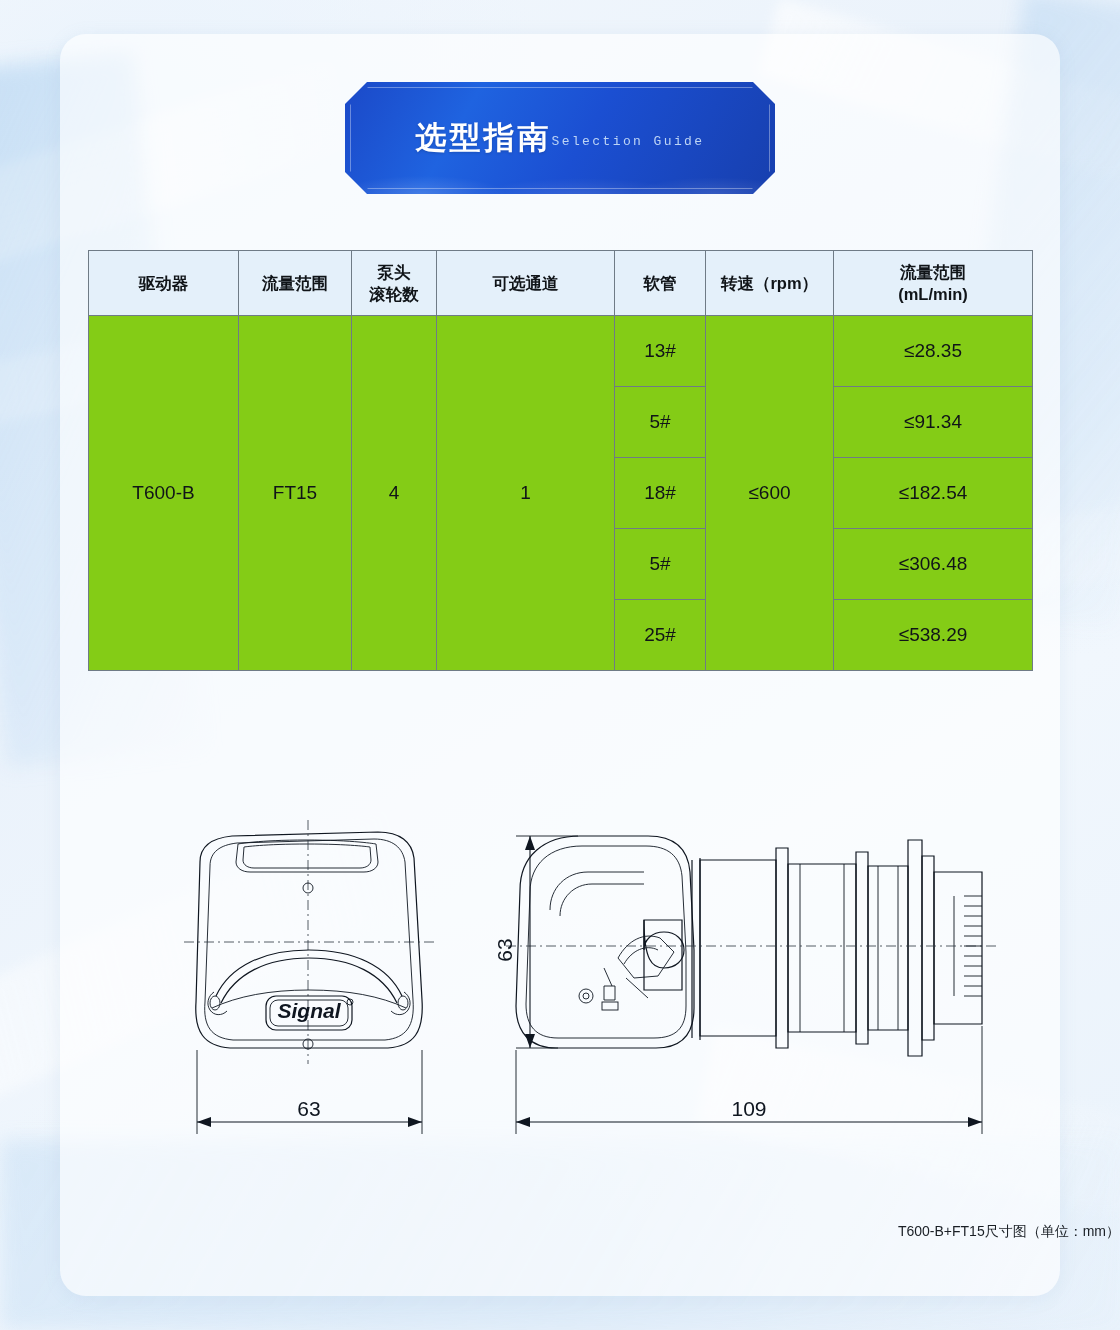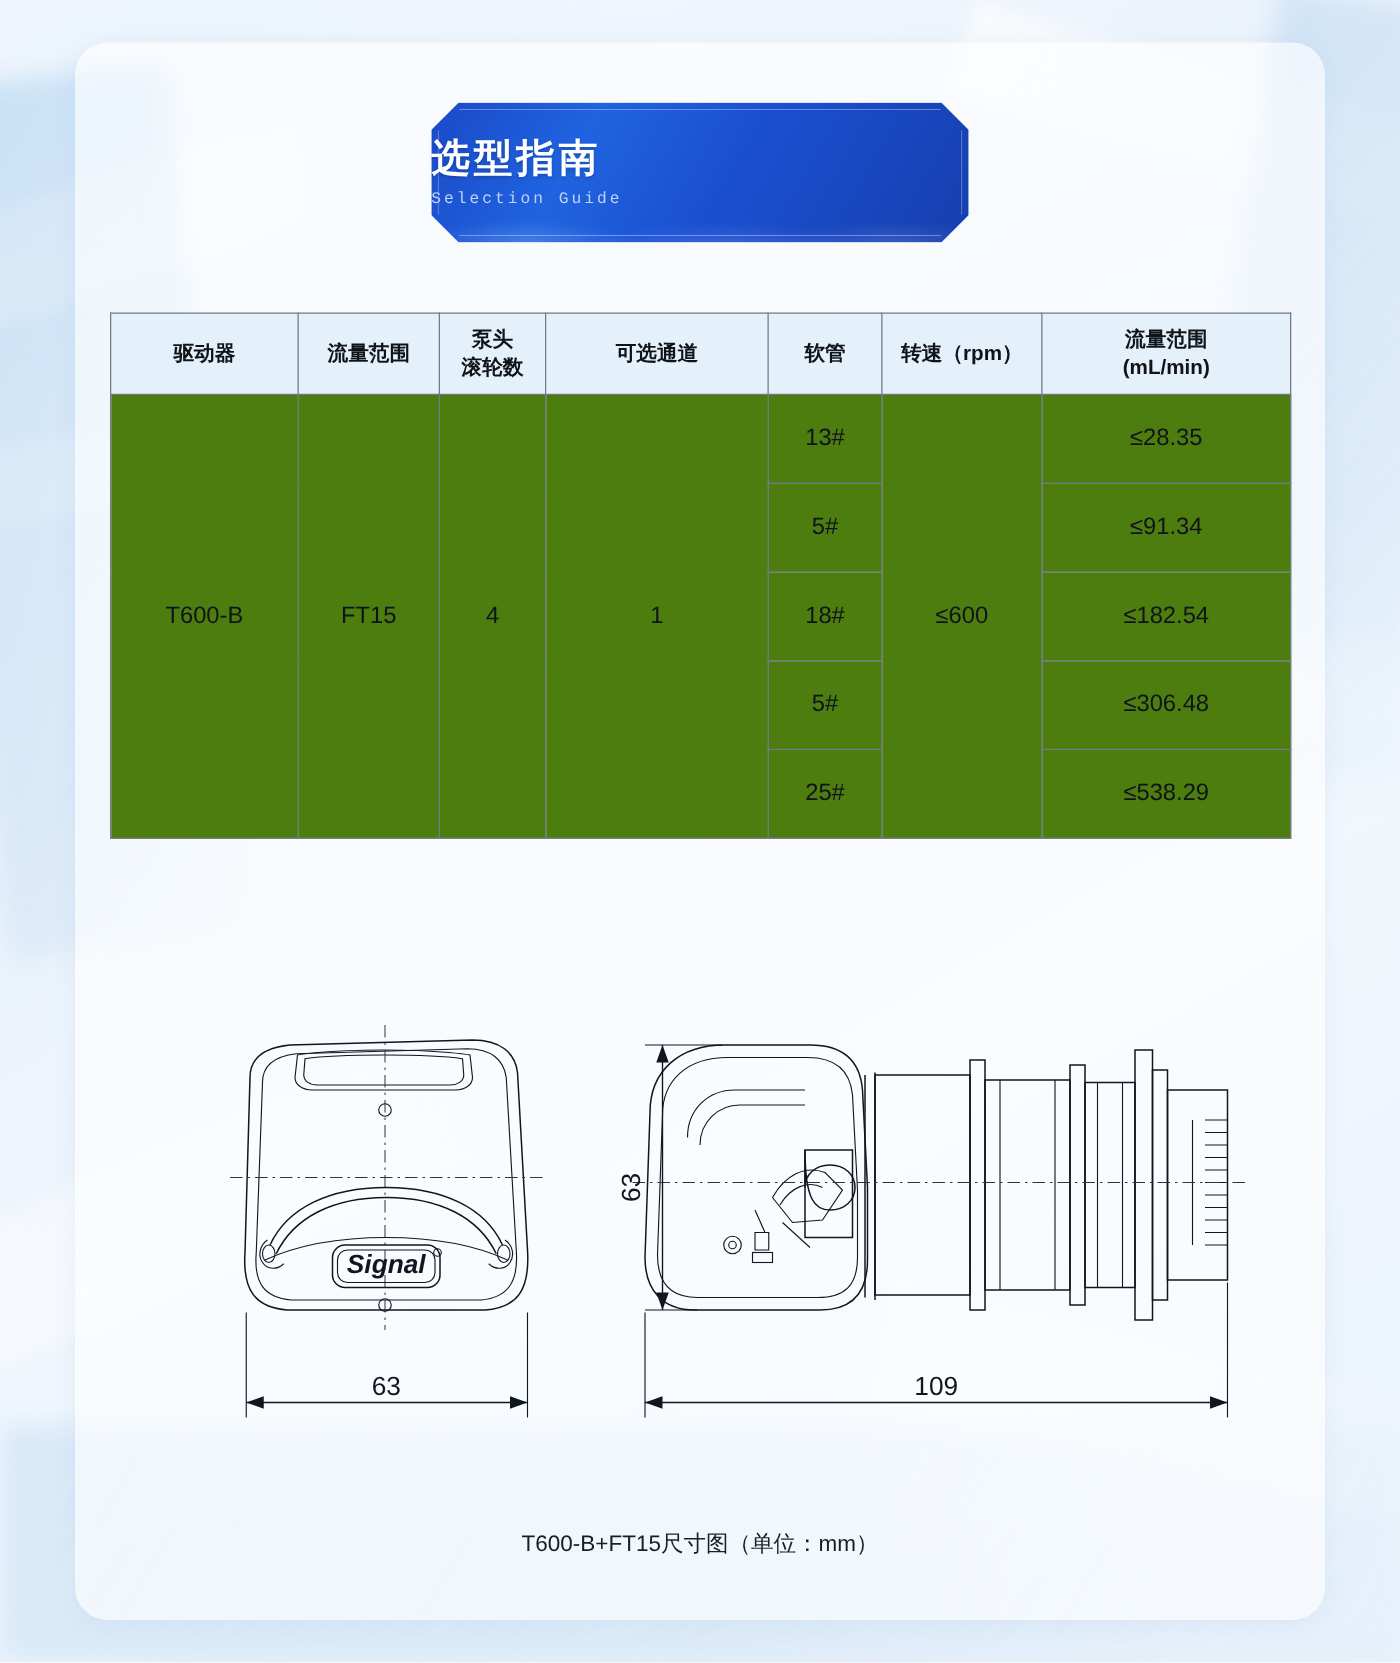--- a/index.html
+++ b/index.html
@@ -89,22 +89,22 @@
     position: absolute;
     inset: 5px;
     border: 1px solid rgba(255,255,255,0.35);
     border-radius: 8px;
     clip-path: polygon(18px 0, calc(100% - 18px) 0, 100% 18px, 100% calc(100% - 18px), calc(100% - 18px) 100%, 18px 100%, 0 calc(100% - 18px), 0 18px);
   }
   .banner-text {
     position: absolute;
     inset: 0;
     display: flex;
-    flex-direction: column;
-    align-items: flex-start;
+    flex-direction: row;
+    align-items: center;
     justify-content: center;
     color: #ffffff;
   }
   .banner-title {
     font-size: 31px;
     font-weight: bold;
     letter-spacing: 3px;
     line-height: 1.1;
     text-shadow: 0 1px 3px rgba(0,0,0,0.18);
   }
@@ -128,21 +128,21 @@
     width: 944px;
     table-layout: fixed;
     background: #eaf3fb;
   }
   table.spec th, table.spec td {
     border: 1px solid #6f7b86;
     text-align: center;
     vertical-align: middle;
     color: #101418;
     font-size: 17px;
-    background: #4d7c0f;
+    background: #84cc16;
   }
   table.spec thead th {
     height: 62px;
     font-weight: bold;
     font-size: 16.5px;
     line-height: 1.35;
     background: #e4f0fa;
   }
   table.spec tbody td {
     height: 68px;
@@ -164,22 +164,22 @@
     left: 88px;
     top: 800px;
     width: 944px;
     height: 420px;
   }
   .caption {
     position: absolute;
     left: 0;
     right: 0;
     top: 1223px;
-    text-align: center;
-    font-size: 18px;
+    text-align: right;
+    font-size: 14px;
     color: #1a1f25;
   }
   svg { display: block; }
   .ln { fill: none; stroke: #0f1620; stroke-width: 1.2; }
   .ln-thin { fill: none; stroke: #0f1620; stroke-width: 0.9; }
   .dim { fill: none; stroke: #0f1620; stroke-width: 1.1; }
   .cl { fill: none; stroke: #2b3540; stroke-width: 0.8; stroke-dasharray: 10 4 2 4; }
   .dimtext { font-family: "Liberation Sans", sans-serif; font-size: 21px; fill: #0f1620; }
 </style>
 </head>

